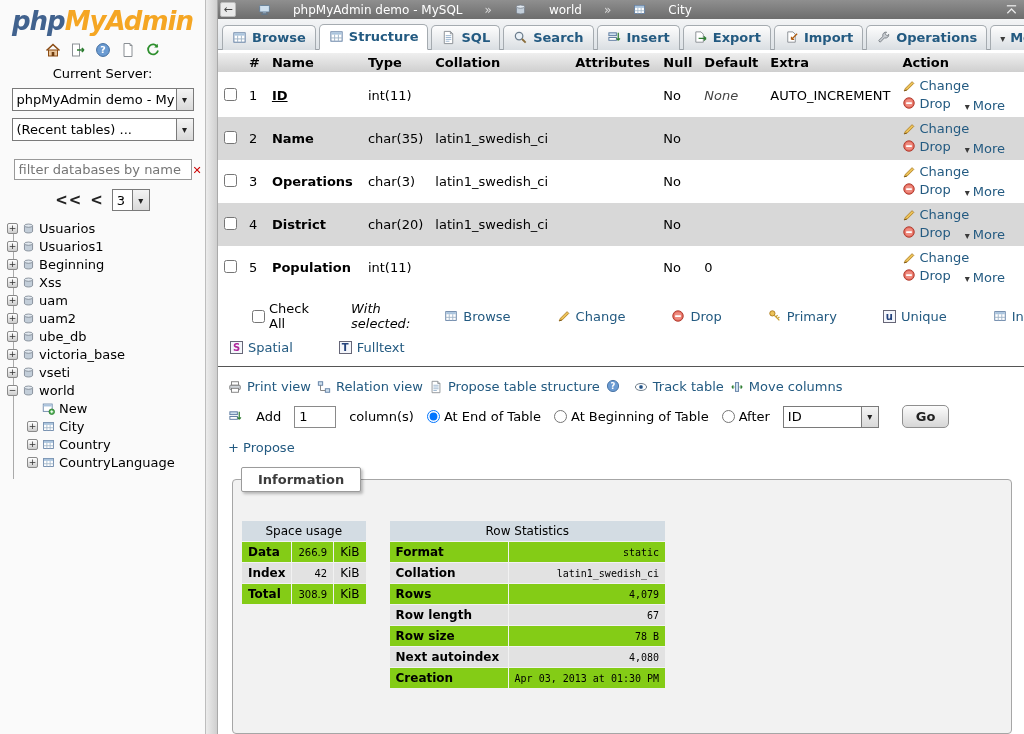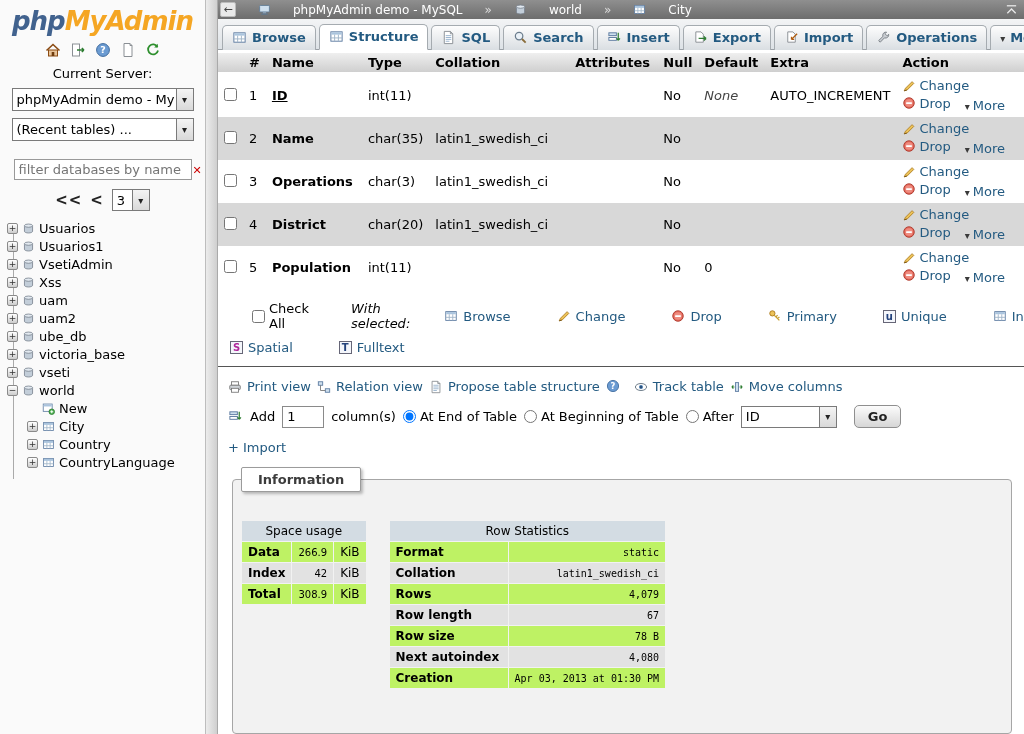--- a/index.html
+++ b/index.html
@@ -73,34 +73,34 @@
   a.wsbtn svg { width:14px; height:14px; }
   .lbox { width:13px; height:13px; border:1px solid #667; background:#f4f6fb; font-size:10px; font-weight:bold; line-height:11px; text-align:center; flex:none; }
   .lbox.u { color:#23427c; } .lbox.s { color:#b0289c; } .lbox.t { color:#23427c; }
   .hr-dark { border:none; border-top:1px solid #555; margin:2px 0 8px 0; }
 
   .links-row { display:flex; gap:6px; margin:4px 0 0 10px; font-size:13px; flex-wrap:nowrap; }
   .links-row a { color:#235a81; text-decoration:none; display:inline-flex; align-items:center; gap:5px; cursor:pointer; }
   .links-row svg { width:14px; height:14px; }
   .help-c { width:13px; height:13px; }
 
-  .add-row { display:flex; align-items:center; gap:7px; margin:11px 0 0 10px; font-size:13px; }
+  .add-row { display:flex; align-items:center; gap:13px; margin:11px 0 0 10px; font-size:13px; }
   .add-row svg.addic { width:15px; height:15px; }
   .add-count { width:42px; height:22px; border:1px solid #8a8a8a; padding:0 4px; font-size:13px; font-family:inherit; }
   .add-row label { display:flex; align-items:center; gap:4px; }
   .add-sel { width:96px; margin:0 2px 0 0; height:22px; }
   .go-btn { border:1px solid #8f8f8f; border-radius:5px; background:linear-gradient(#fcfcfc,#d6d6d6); padding:3px 13px; font-size:13px; font-weight:bold; color:#222; margin-left:8px; cursor:pointer; font-family:inherit; }
   .indexes-link { display:inline-block; margin:12px 0 0 10px; color:#235a81; text-decoration:none; font-size:13px; cursor:pointer; }
 
   .fs { position:relative; margin:24px 12px 0 14px; border:1px solid #a6a6a6; border-radius:4px; background:#f2f2f2; min-height:255px; }
   .fs-legend { position:absolute; top:-13px; left:8px; background:#fff; border:1px solid #9b9b9b; border-radius:2px; padding:4px 16px; font-weight:bold; color:#3c3c3c; box-shadow:2px 2px 3px rgba(0,0,0,0.25); font-size:13px; }
   .fs-body { display:flex; gap:22px; padding:40px 12px 24px 8px; align-items:flex-start; }
   table.stats { border-collapse:separate; border-spacing:1px; font-size:12px; }
   table.stats th { background:#d3dce3; font-weight:normal; padding:3px 8px; text-align:center; font-size:12px; }
-  table.stats td { padding:3px 6px; background:#bef264; }
+  table.stats td { padding:3px 6px; background:#84cc16; }
   table.stats tr.g td { background:#e2e2e2; }
   table.stats td.lbl { font-weight:bold; }
   table.su td.val { text-align:right; font-size:10px; min-width:34px; }
   table.su td.unit { font-size:12px; }
   table.rs td.lbl { min-width:118px; }
   table.rs td.val { text-align:right; font-family:"DejaVu Sans Mono","Liberation Mono",monospace; font-size:10px; min-width:118px; }
 </style>
 </head>
 <body>
 
@@ -284,21 +284,21 @@
         <svg>
             <use href="#sym-db"></use>
           </svg>
         <span class="t-label">Usuarios1</span>
       </div>
       <div class="trow">
         <span class="exp plus"></span>
         <svg>
             <use href="#sym-db"></use>
           </svg>
-        <span class="t-label">VsetiAdmin</span>
+        <span class="t-label">Beginning</span>
       </div>
       <div class="trow">
         <span class="exp plus"></span>
         <svg>
             <use href="#sym-db"></use>
           </svg>
         <span class="t-label">Xss</span>
       </div>
       <div class="trow">
         <span class="exp plus"></span>
@@ -730,21 +730,21 @@
           <input type="radio" name="addpos" style="">
           <span>After</span>
         </label>
       <div class="pma-select add-sel">
         <span class="sel-text">ID</span>
         <span class="sel-btn"></span>
       </div>
       <button class="go-btn">Go</button>
     </div>
 
-    <a class="indexes-link">+ Import</a>
+    <a class="indexes-link">+ Propose</a>
 
     <div class="fs">
       <div class="fs-legend">Information</div>
       <div class="fs-body">
 
         <table class="stats su">
           <tbody>
               <tr>
                 <th colspan="3">Space usage</th>
               </tr>

